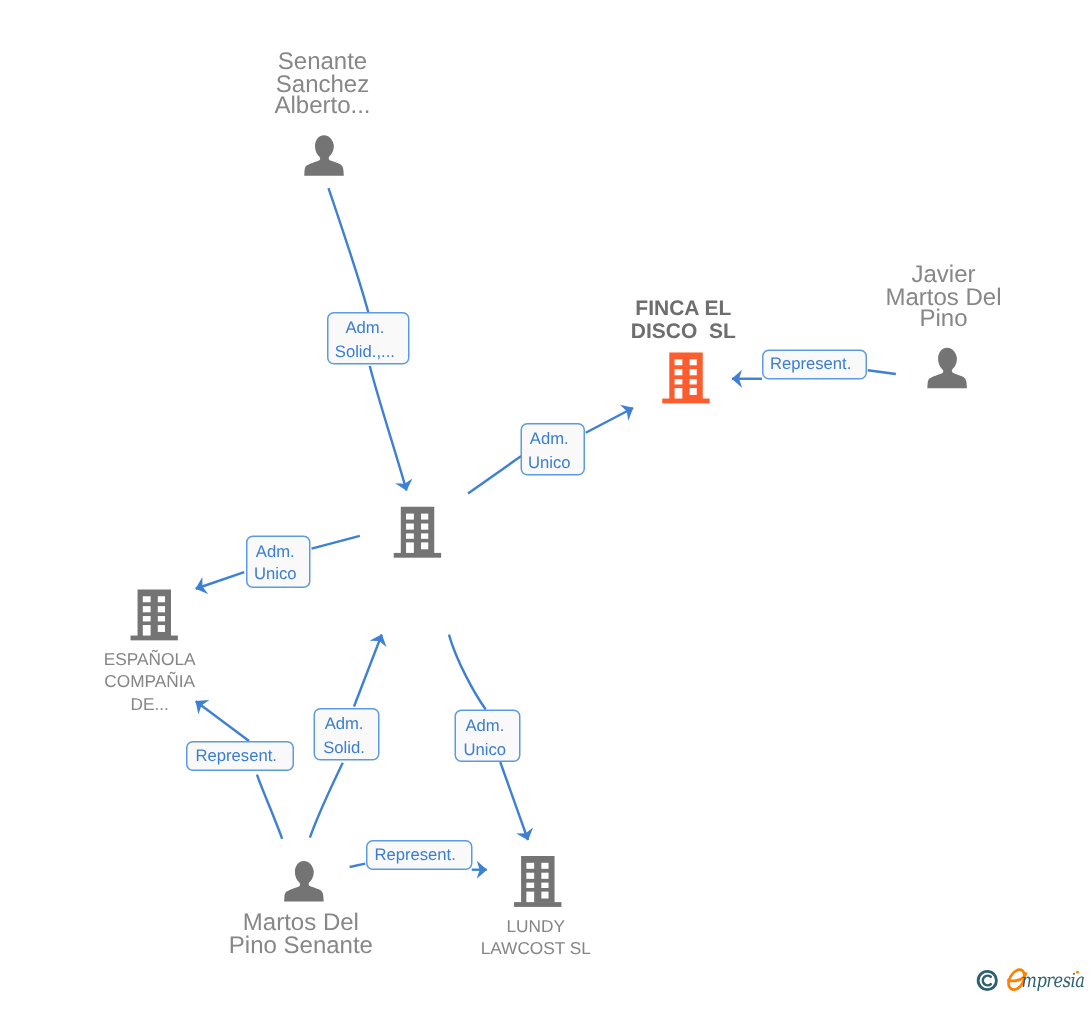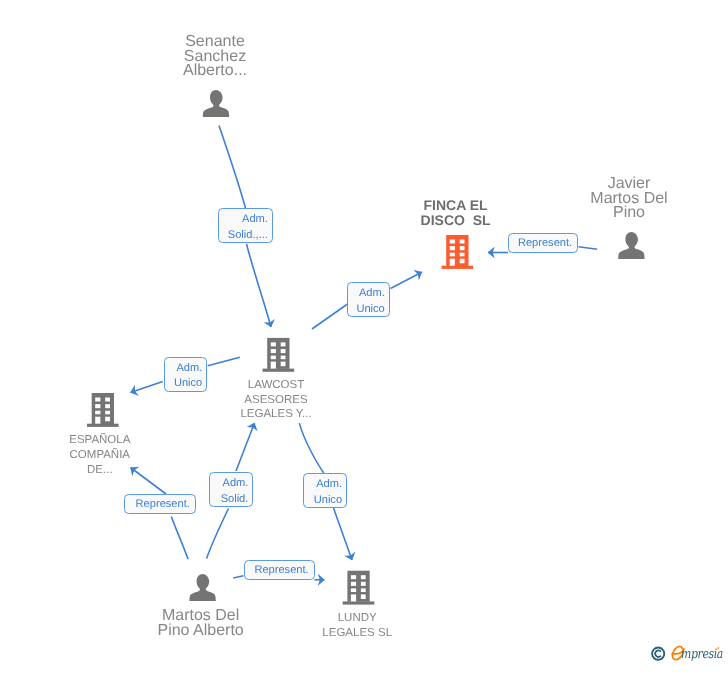--- a/index.html
+++ b/index.html
@@ -5,21 +5,21 @@
 <style>
   html,body{margin:0;padding:0;background:#ffffff;}
   body{width:728px;height:685px;font-family:"Liberation Sans",sans-serif;position:relative;overflow:hidden;-webkit-font-smoothing:antialiased;text-rendering:geometricPrecision;}
   #stage{position:absolute;left:0;top:0;width:728px;height:685px;transform:translateZ(0);}
   svg#edges{position:absolute;left:0;top:0;width:728px;height:685px;display:block;}
   .nlab{position:absolute;text-align:center;color:#878787;font-size:16px;line-height:14.45px;white-space:pre;}
   .nlab.comp{font-size:11.5px;line-height:14.9px;color:#858585;}
   .nlab.focus{color:#6E6E6E;font-weight:bold;font-size:14px;line-height:14.7px;}
   .elab{position:absolute;box-sizing:border-box;border:1.6px solid #5B9BE0;border-radius:4.5px;
         background:#f9f9f9;color:#3A7DD3;font-size:11.1px;text-align:center;}
-  .elab span{display:block;line-height:15.5px;text-align:right;}
+  .elab span{display:block;line-height:15.5px;}
   .wm{position:absolute;}
 </style>
 </head>
 <body>
 
 <div id="stage">
 <svg id="edges" viewBox="0 0 728 685">
 <defs>
         <marker id="ah" viewBox="0 0 7 12" refX="6.8" refY="6" markerWidth="4.4" markerHeight="7.5" markerUnits="strokeWidth" orient="auto-start-reverse">
           <path d="M0.1,0 L7,6 L0.1,12 L2.1,6 z" fill="#3E80D4"></path>
@@ -97,24 +97,23 @@
 <rect fill="#fff" x="18.2" y="11.1" width="4.8" height="4.1"></rect>
 <rect fill="#fff" x="8.2" y="17.7" width="5.2" height="3.6"></rect>
 <rect fill="#fff" x="18.2" y="17.7" width="4.8" height="3.6"></rect>
 <rect fill="#fff" x="8.2" y="23.7" width="5.2" height="7.0"></rect>
 <rect fill="#fff" x="18.2" y="23.7" width="4.8" height="4.6"></rect>
 </g>
 </svg>
 <div class="nlab" style="left:125.0px;top:35.2px;width:180px;"><div>Senante</div><div>Sanchez</div><div>Alberto...</div></div>
 <div class="nlab focus" style="left:365.6px;top:198.2px;width:180px;"><div>FINCA EL</div><div>DISCO  SL</div></div>
 <div class="nlab" style="left:539px;top:177.2px;width:180px;"><div>Javier</div><div>Martos Del</div><div>Pino</div></div>
-<div class="nlab comp" style="left:186px;top:377.6px;width:180px;"><div>LAWCOST</div><div>ASESORES</div><div>LEGALES Y...</div></div>
 <div class="nlab comp" style="left:9.799999999999997px;top:433.2px;width:180px;"><div>ESPAÑOLA</div><div>COMPAÑIA</div><div>DE...</div></div>
-<div class="nlab" style="left:110.6px;top:609.3px;width:180px;"><div>Martos Del</div><div>Pino Alberto</div></div>
-<div class="nlab comp" style="left:267.2px;top:611.3px;width:180px;"><div>LUNDY</div><div>LEGALES SL</div></div>
+<div class="nlab" style="left:110.6px;top:609.3px;width:180px;"><div>Martos Del</div><div>Pino Senante</div></div>
+<div class="nlab comp" style="left:267.2px;top:611.3px;width:180px;"><div>LUNDY</div><div>LAWCOST SL</div></div>
 <div class="elab" style="left:217.6px;top:208.3px;width:55.3px;height:34.3px;padding-top:2.8px;padding-right:4px;">
       <span>Adm.</span>
       <span>Solid.,...</span>
     </div>
 <div class="elab" style="left:346.5px;top:282.3px;width:43.3px;height:34.6px;padding-top:2.8px;padding-right:4px;">
       <span>Adm.</span>
       <span>Unico</span>
     </div>
 <div class="elab" style="left:507.7px;top:233.1px;width:70.5px;height:19.6px;padding-top:1.6px;padding-right:5px;">
       <span>Represent.</span>

